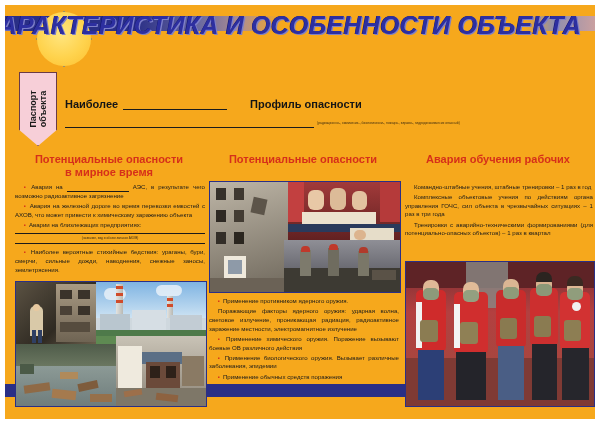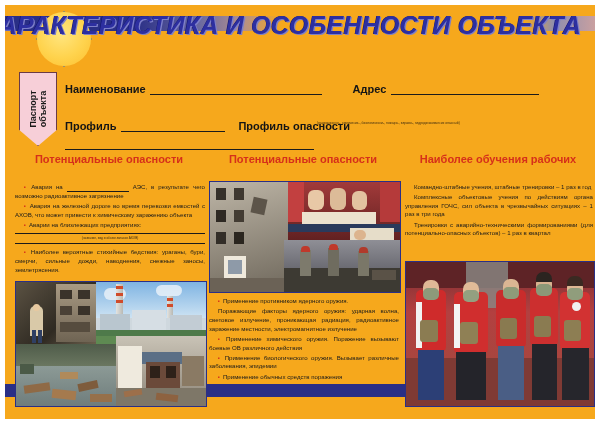--- a/index.html
+++ b/index.html
@@ -104,43 +104,38 @@
       </svg>
     </div>
 
     <div class="title">ХАРАКТЕРИСТИКА И ОСОБЕННОСТИ ОБЪЕКТА</div>
 
     <div class="passport">
       <span><b>Паспорт</b><br><b>объекта</b></span>
     </div>
 
     <div class="form">
-      <div class="frow">
-        <span class="flabel">Наименование</span>
-        <span class="fline" style="width:172px"></span>
-        <span class="flabel" style="margin-left:26px">Адрес</span>
-        <span class="fline" style="width:148px"></span>
-      </div>
       <div class="frow" style="margin-top:15px">
-        <span class="flabel">Профиль</span>
+        <span class="flabel">Наиболее</span>
         <span class="fline" style="width:104px"></span>
-        <span class="flabel" style="margin-left:9px">Профиль опасности</span>
+        <span class="flabel" style="margin-left:19px">Профиль опасности</span>
         <span class="fline" style="width:249px"></span>
       </div>
       <div class="hint" style="left:252px;top:44px">(радиационно-, химически-, биологически-, пожаро-, взрыво-, гидродинамически опасный)</div>
     </div>
 
     <div class="colhead" style="left:8px;top:148px;width:192px">
       <div>Потенциальные опасности</div>
+      <div>в мирное время</div>
     </div>
     <div class="colhead" style="left:202px;top:148px;width:192px">
       <div>Потенциальные опасности</div>
     </div>
     <div class="colhead" style="left:396px;top:148px;width:194px">
-      <div>Наиболее обучения рабочих</div>
+      <div>Авария обучения рабочих</div>
     </div>
 
     <div class="col" style="left:10px;top:178px;width:190px">
       <p class="b">Авария на <span class="blank" style="width:62px"></span> АЭС, в результате чего возможно радиоактивное загрязнение</p>
       <p class="b">Авария на железной дороге во время перевозки емкостей с АХОВ, что может привести к химическому заражению объекта</p>
       <p class="b">Аварии на близлежащих предприятиях:</p>
       <div class="rule"></div>
       <p class="tinyc">(название, вид и объем запасов АХОВ)</p>
       <div class="rule"></div>
       <p class="b" style="margin-top:4px">Наиболее вероятные стихийные бедствия: ураганы, бури, смерчи, сильные дожди, наводнения, снежные заносы, землетрясения.</p>

